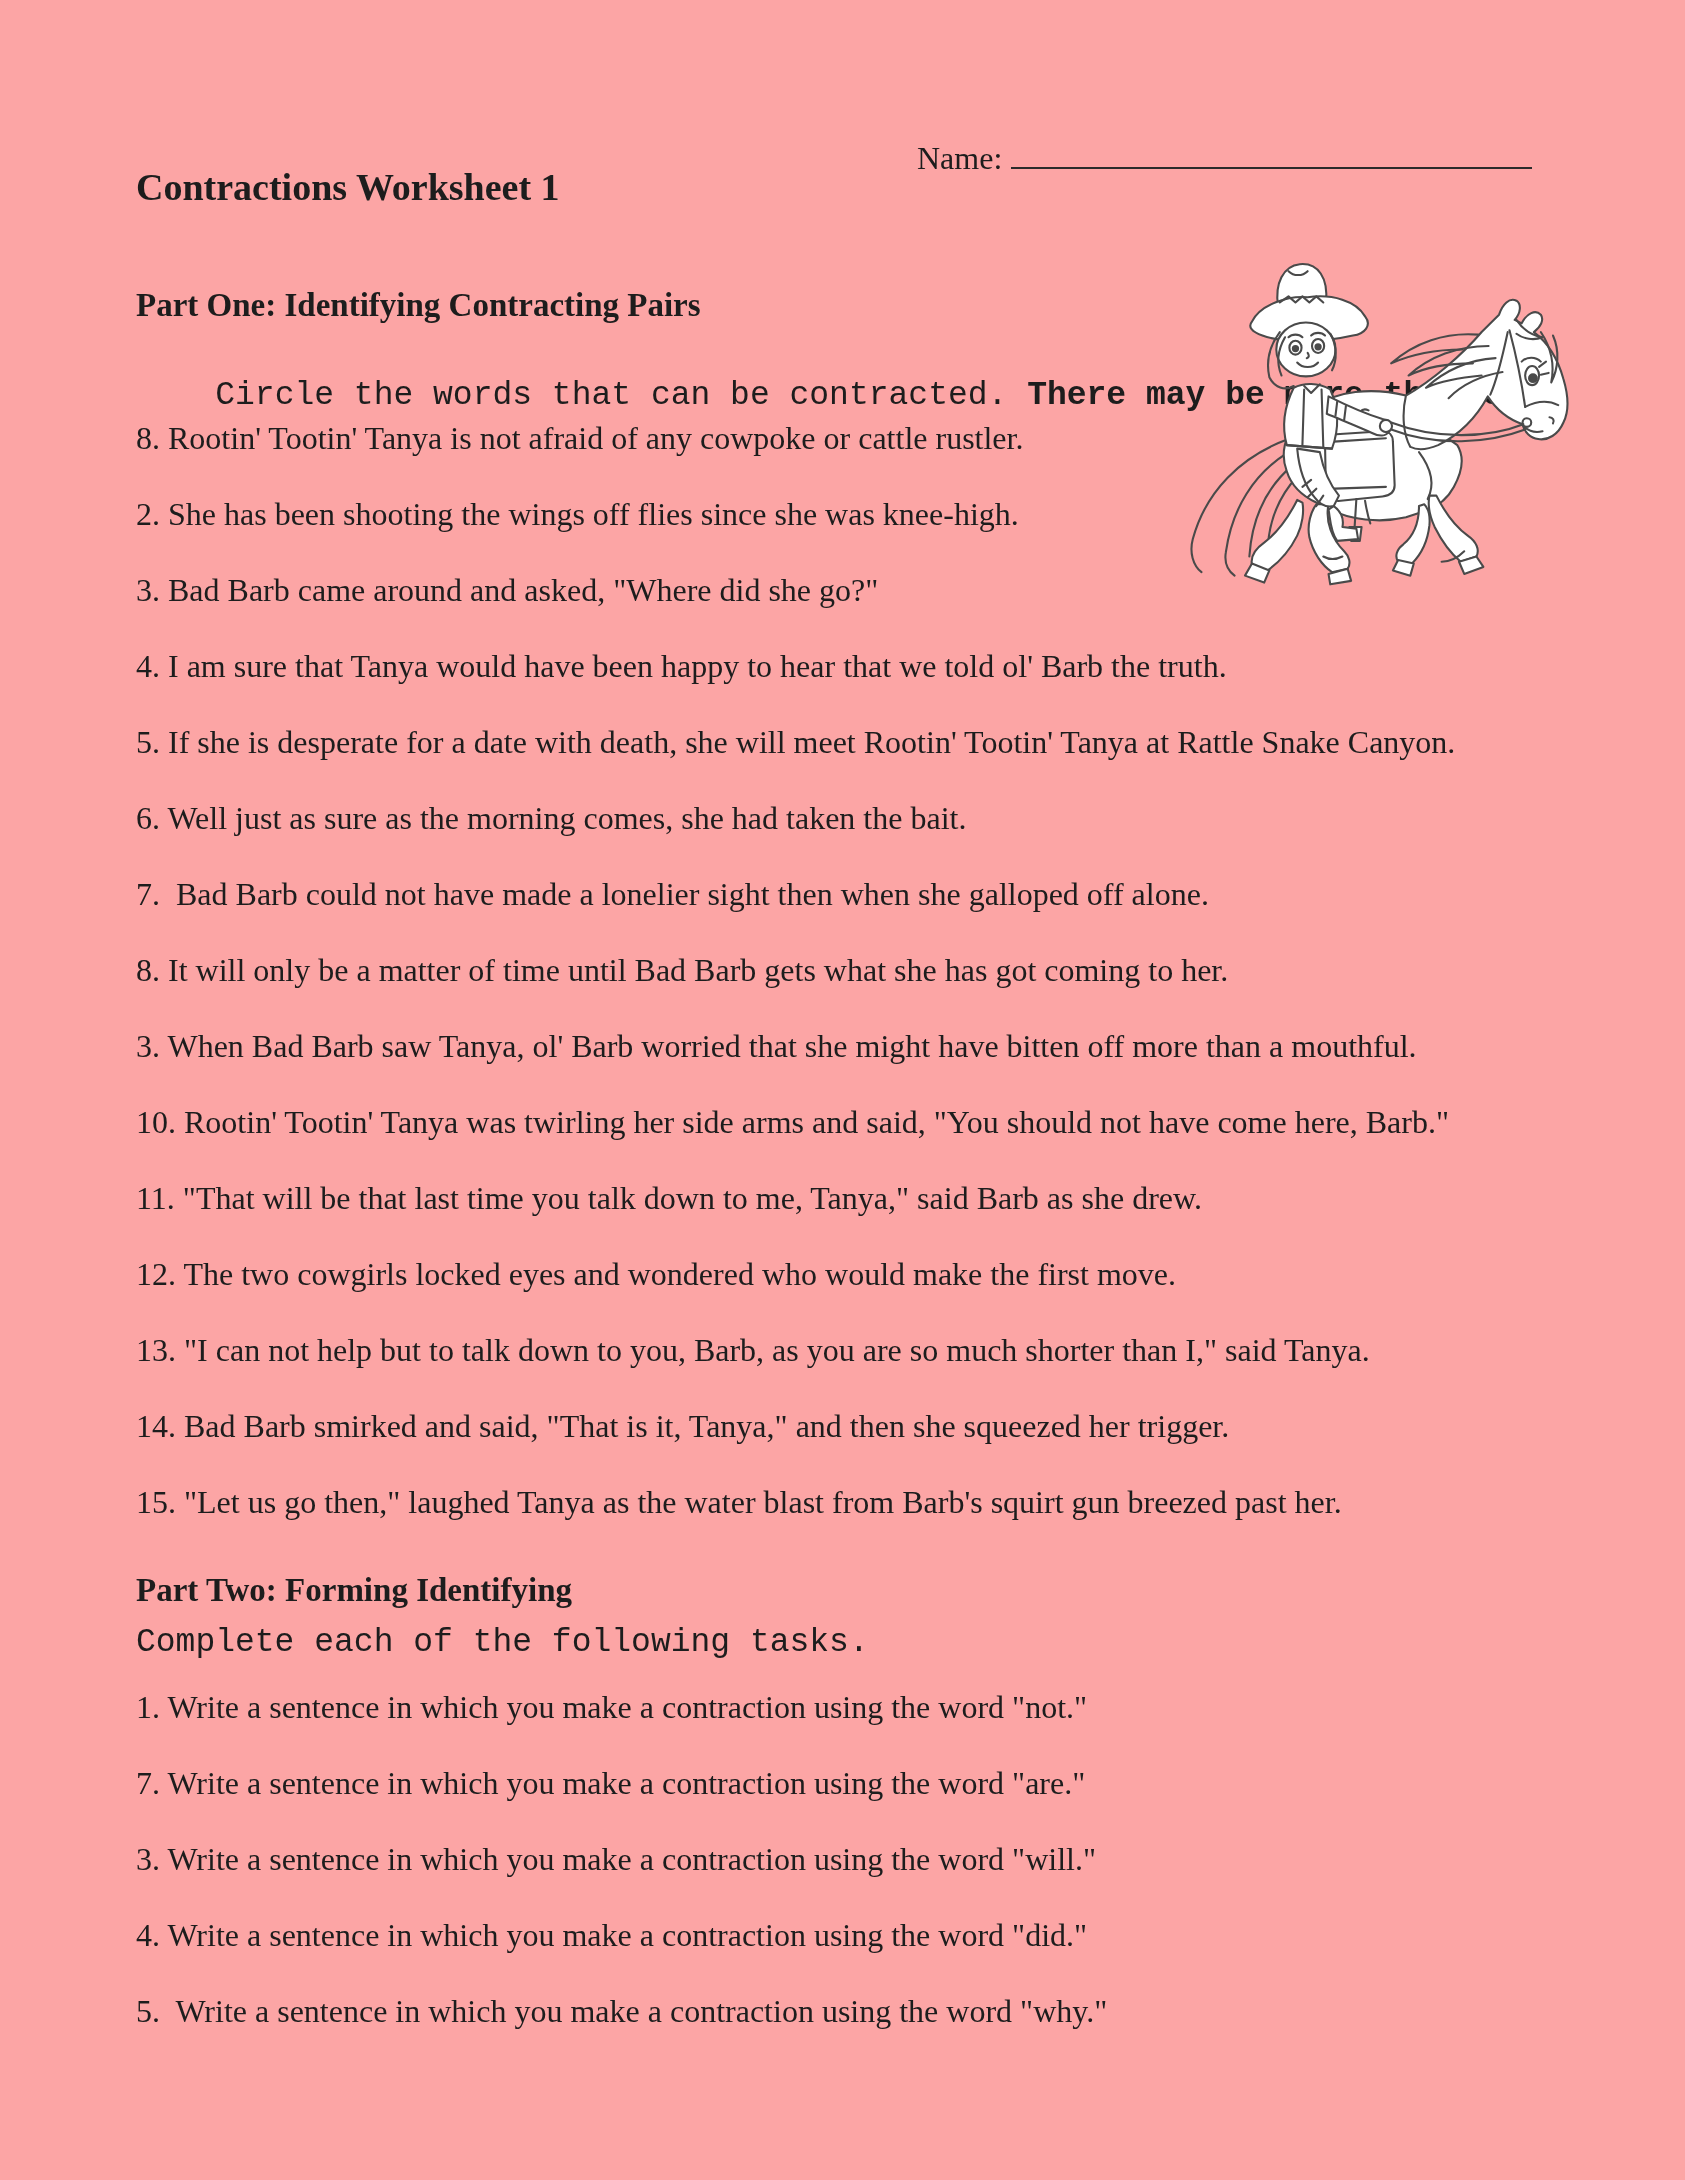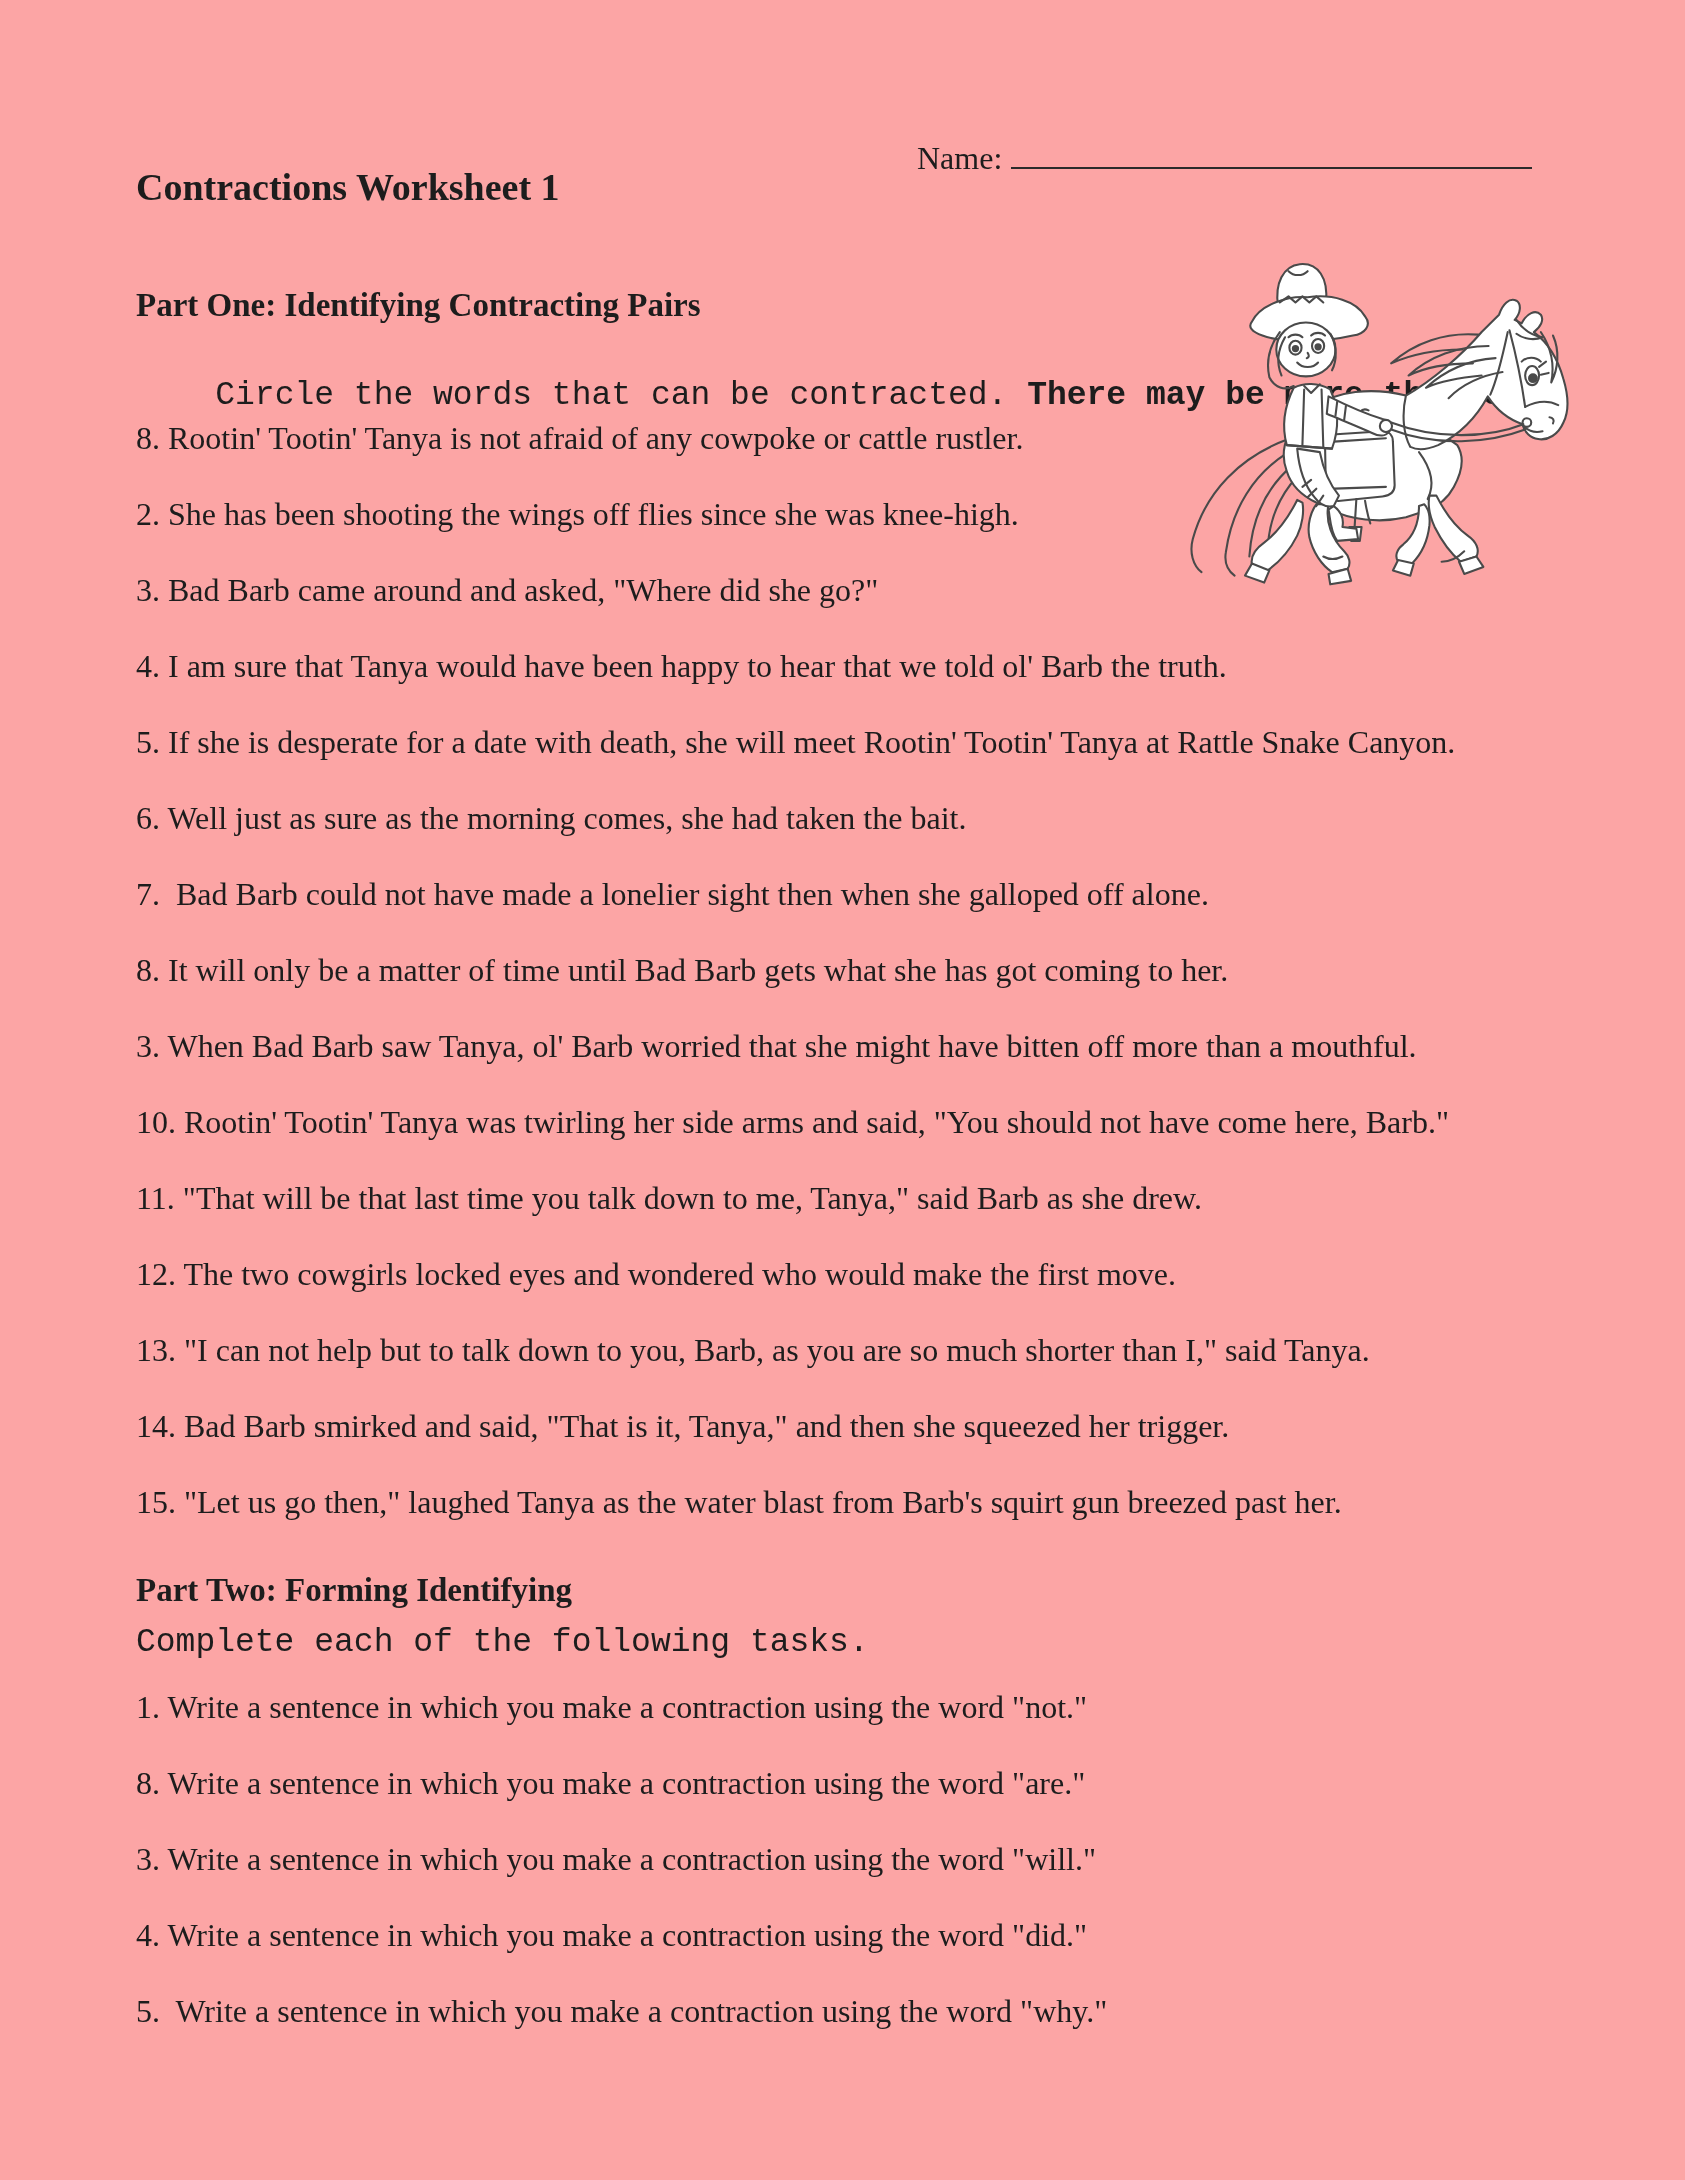--- a/index.html
+++ b/index.html
@@ -115,21 +115,21 @@
     <p>14. Bad Barb smirked and said, "That is it, Tanya," and then she squeezed her trigger.</p>
     <p>15. "Let us go then," laughed Tanya as the water blast from Barb's squirt gun breezed past her.</p>
   </div>
 
   <div id="part-two-heading" class="section-heading">Part Two: Forming Identifying</div>
 
   <div id="part-two-instructions" class="instructions">Complete each of the following tasks.</div>
 
   <div id="part-two-items" class="items">
     <p>1. Write a sentence in which you make a contraction using the word "not."</p>
-    <p>8. Write a sentence in which you make a contraction using the word "are."</p>
+    <p>7. Write a sentence in which you make a contraction using the word "are."</p>
     <p>3. Write a sentence in which you make a contraction using the word "will."</p>
     <p>4. Write a sentence in which you make a contraction using the word "did."</p>
     <p>5.  Write a sentence in which you make a contraction using the word "why."</p>
   </div>
 
   <div class="illustration">
     <svg viewBox="0 0 500 400" xmlns="http://www.w3.org/2000/svg">
       <g stroke="#4a4a4a" stroke-width="2.4" fill="none" stroke-linecap="round" stroke-linejoin="round">
 
         <path d="M150 215 C 95 235, 55 275, 40 330 C 36 345, 40 360, 50 368"></path>

